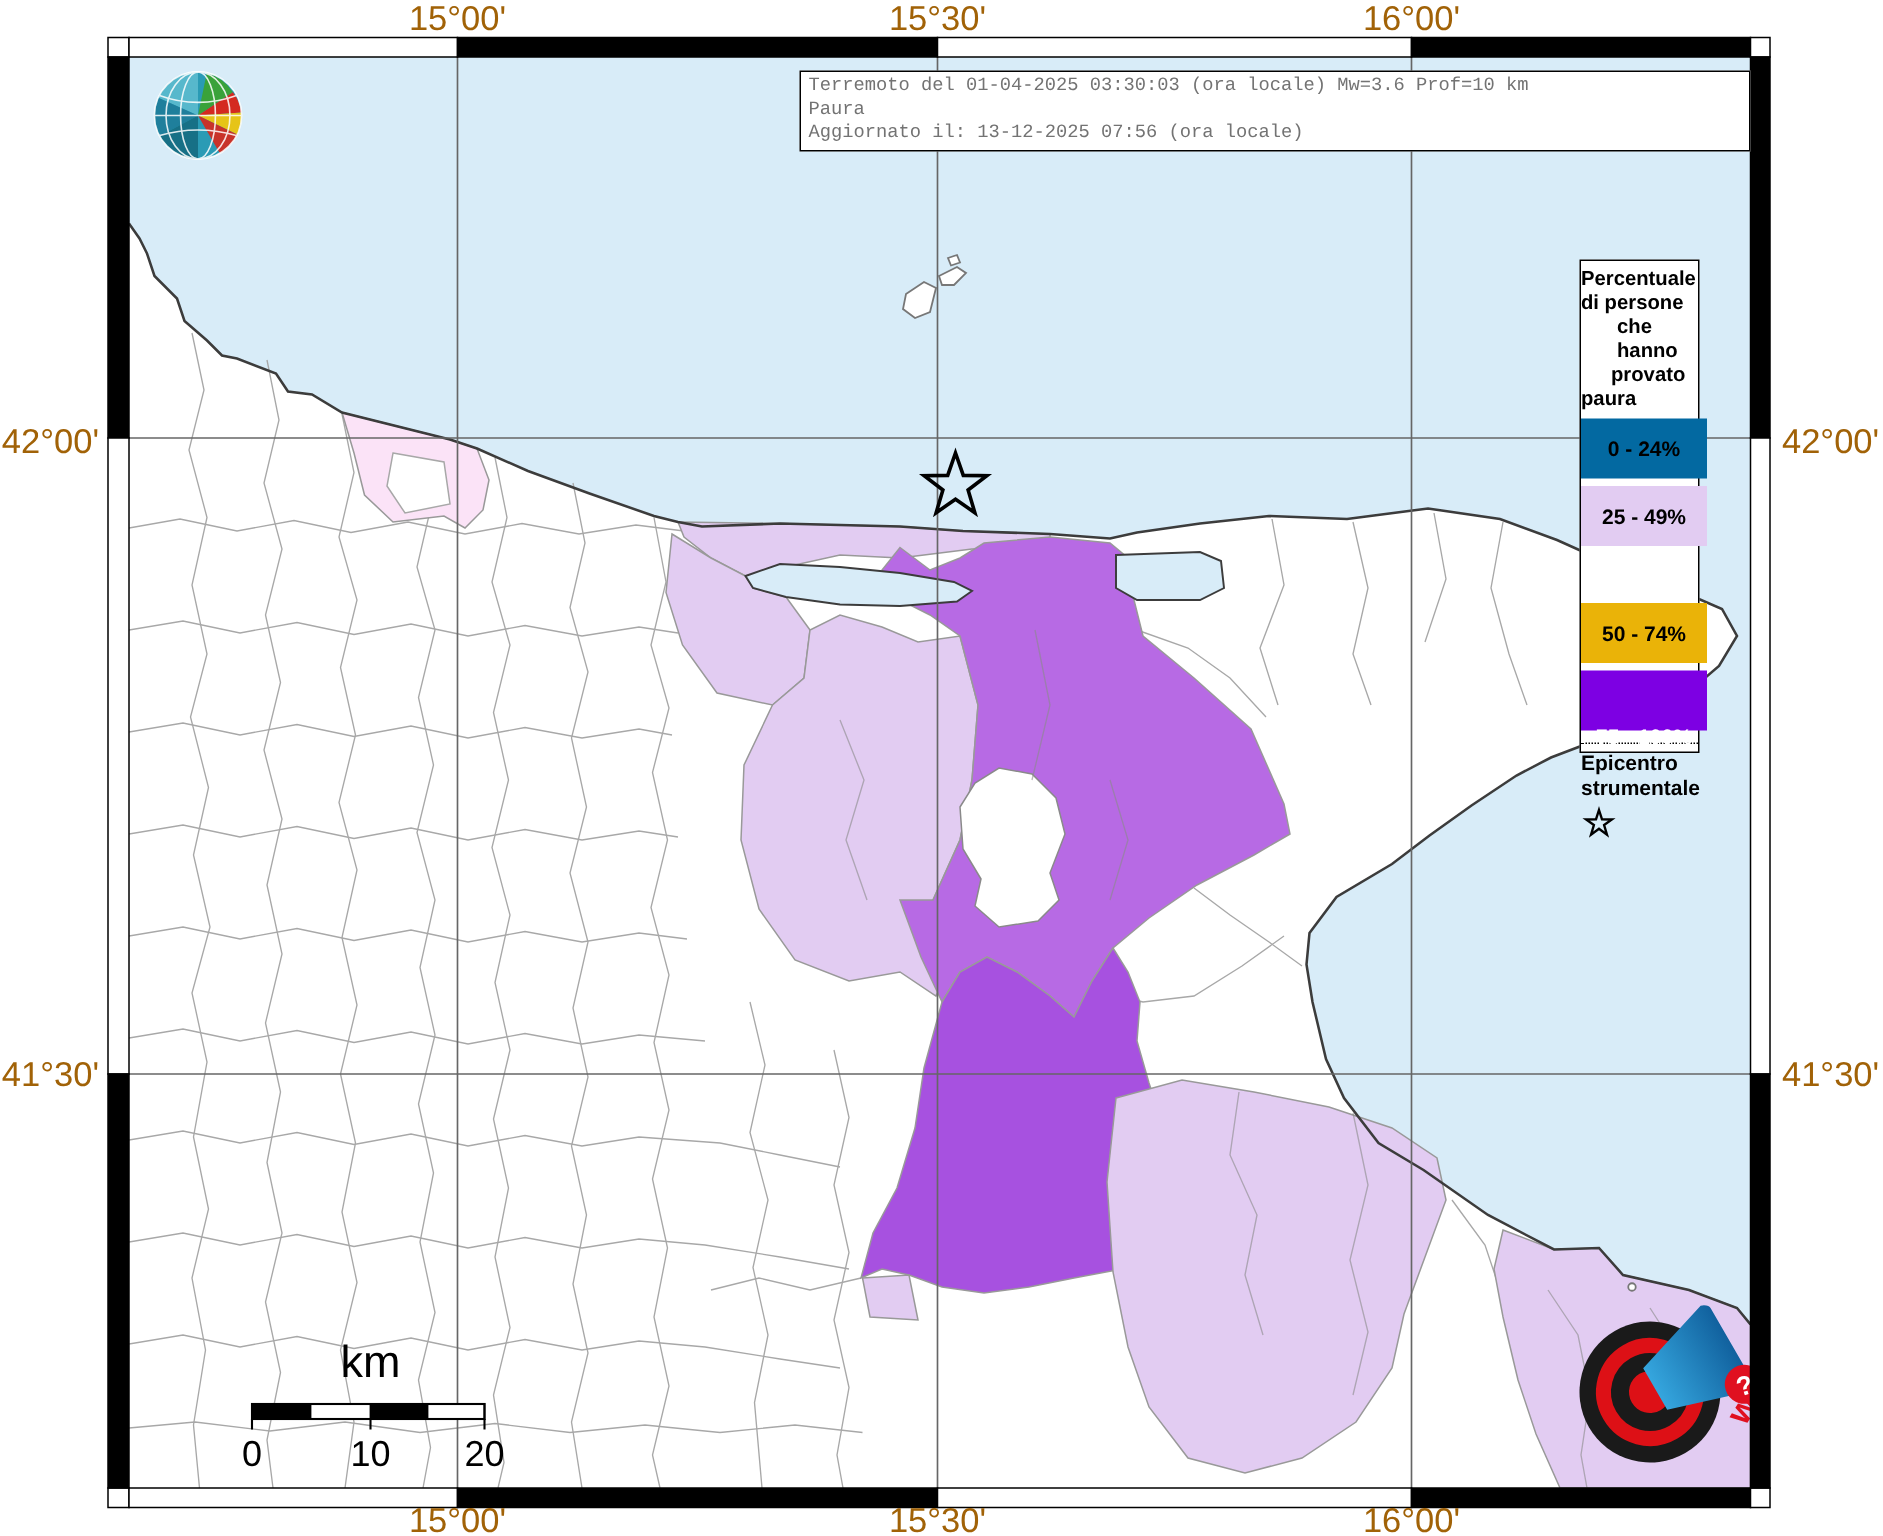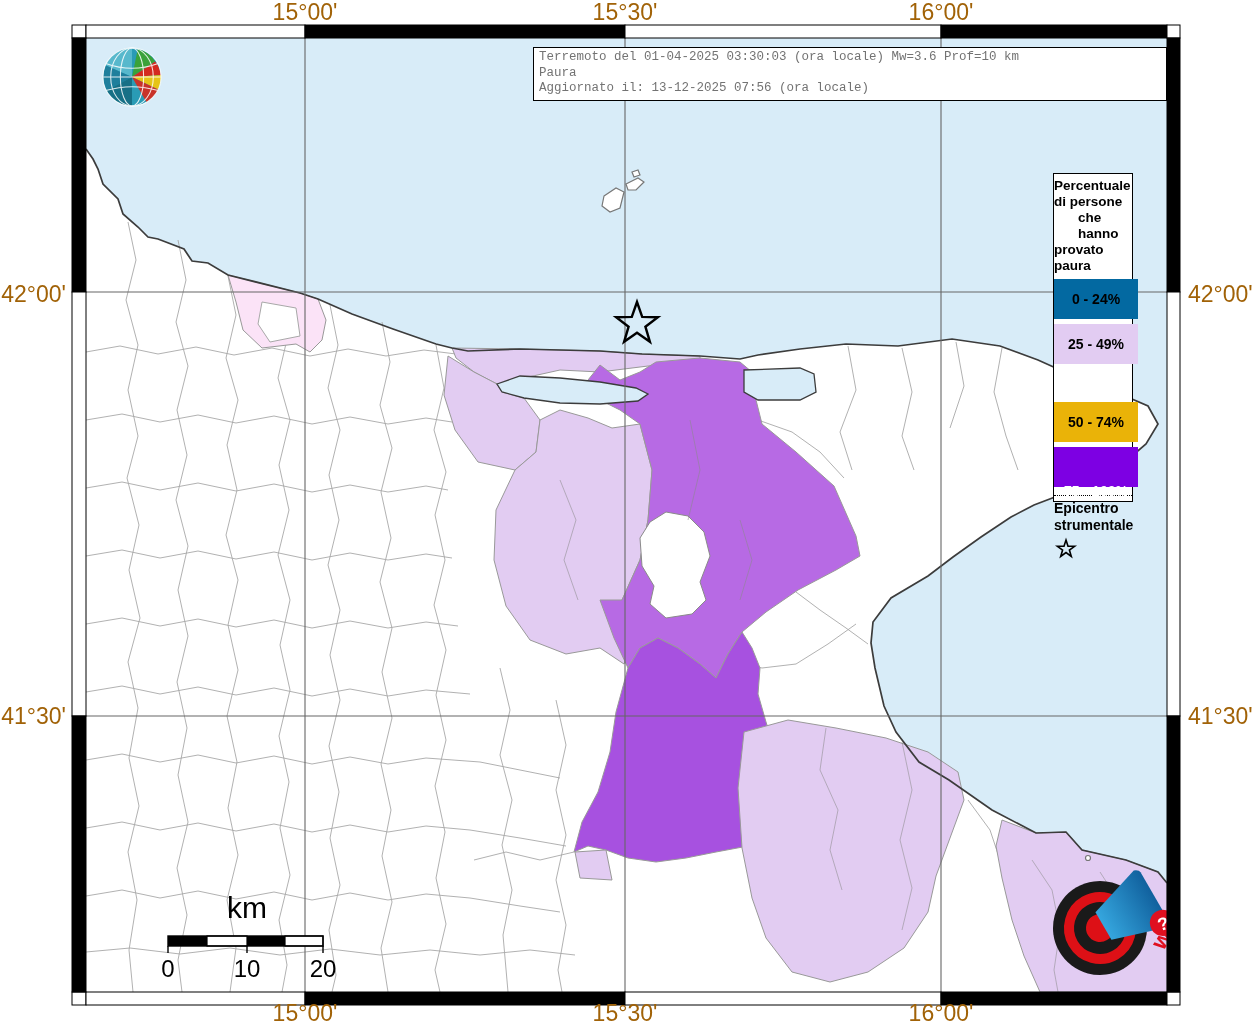--- a/index.html
+++ b/index.html
@@ -239,21 +239,21 @@
 <div id="info-box">
   <div>Terremoto del 01-04-2025 03:30:03 (ora locale) Mw=3.6 Prof=10 km</div>
   <div>Paura</div>
   <div>Aggiornato il: 13-12-2025 07:56 (ora locale)</div>
 </div>
 
 <div id="legend">
   <div class="lg-title">Percentuale</div>
   <div class="lg-title" style="margin-top:0;">di persone</div>
   <div class="lg-title" style="margin-top:0;padding-left:24px;">che hanno</div>
-  <div class="lg-title" style="margin-top:0;">provato</div>
+  <div class="lg-title" style="margin-top:0;padding-left:20px;">provato</div>
   <div class="lg-title" style="margin-top:0;">paura</div>
   <div class="lg-sw" style="background: #0369a1;">
     <span>0 - 24%</span>
   </div>
   <div class="lg-sw" style="background: rgb(226, 204, 242);">
     <span>25 - 49%</span>
   </div>
   <div class="lg-sw" style="background: #eab308; margin-top: 38px;">
     <span>50 - 74%</span>
   </div>

